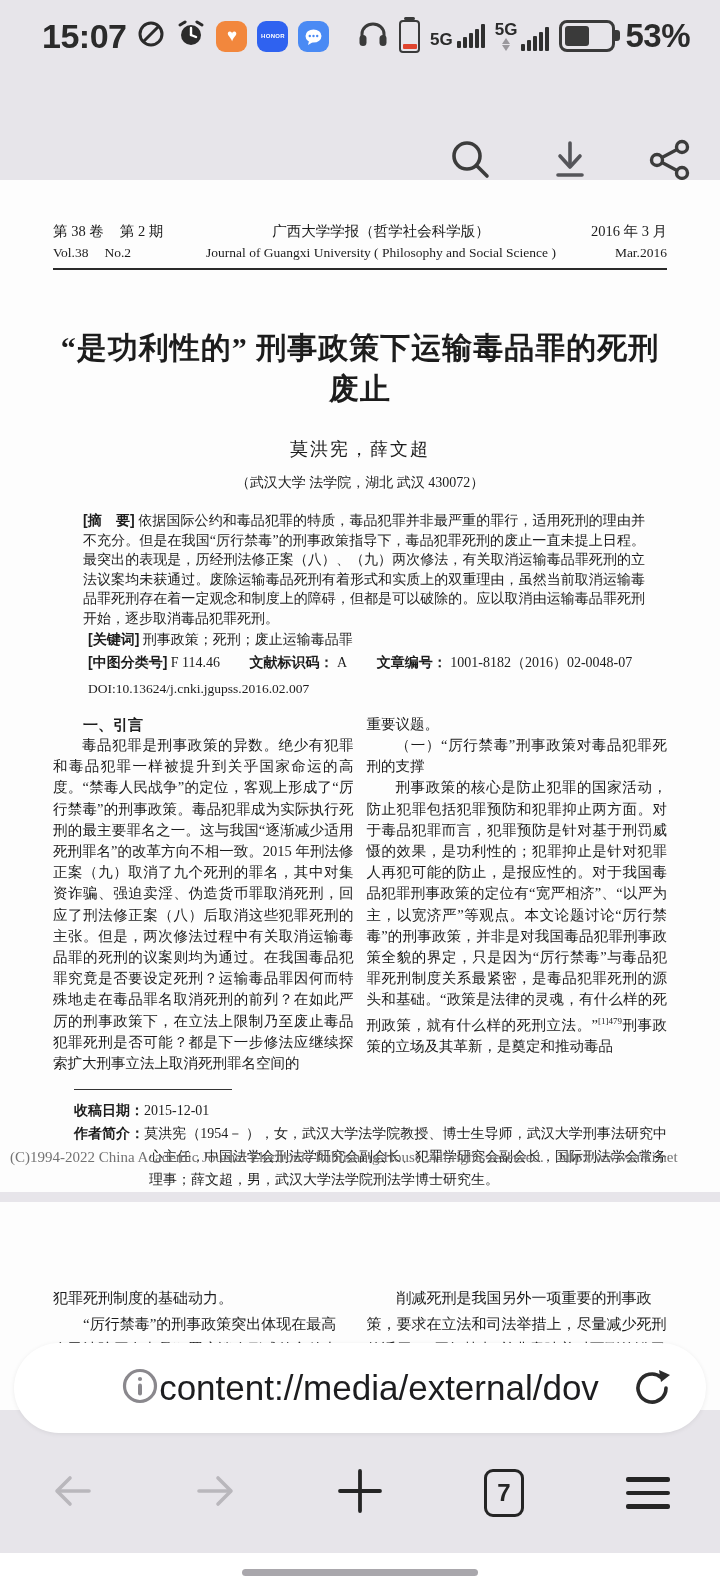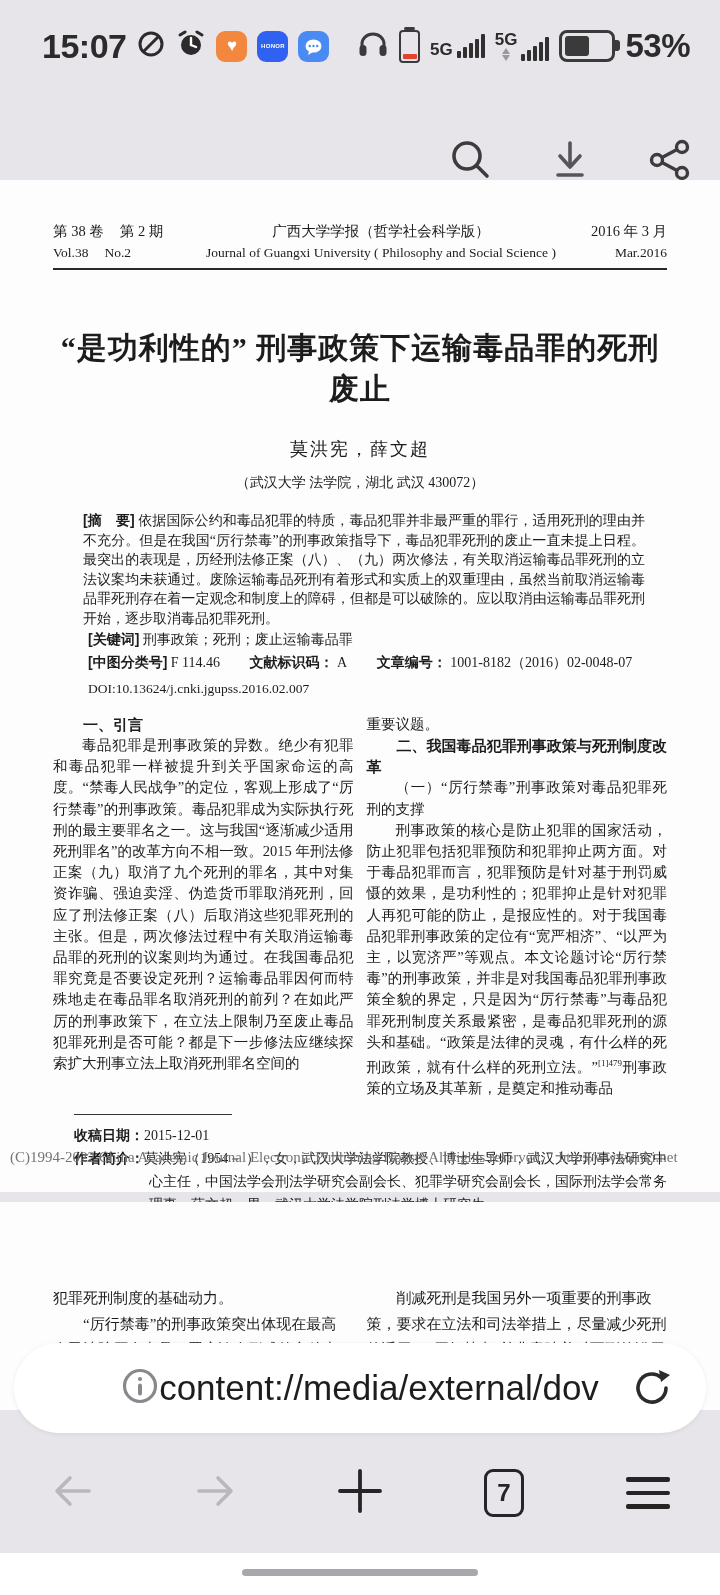--- a/index.html
+++ b/index.html
@@ -1,21 +1,21 @@
 <!DOCTYPE html>
 <html><head>
 <meta charset="utf-8">
 <style>
   html,body{margin:0;padding:0;}
   body{width:720px;height:1595px;background:#e7e5ea;position:relative;overflow:hidden;
        font-family:"Liberation Sans","DejaVu Sans",sans-serif;}
   .serif{font-family:"Liberation Serif","DejaVu Serif",serif;}
 
   
-  .status-bar{position:absolute;top:20px;left:42px;right:30px;height:52px;
+  .status-bar{position:absolute;top:10px;left:42px;right:30px;height:52px;
     display:flex;justify-content:space-between;align-items:center;color:#2b2b2b;}
   .sb-left,.sb-right{display:flex;align-items:center;gap:10px;}
   .sb-time{font-size:34px;font-weight:700;letter-spacing:-0.5px;}
   .app-badge{width:31px;height:31px;border-radius:9px;display:flex;align-items:center;justify-content:center;color:#fff;}
   .badge-health{background:#f2873d;font-size:17px;}
   .badge-honor{background:#2f62f0;font-size:6px;font-weight:700;letter-spacing:.3px;}
   .badge-msg{background:#4a8af4;}
   .sig{display:flex;align-items:flex-end;gap:3px;}
   .sig-label{font-size:17px;font-weight:700;line-height:1;margin-right:1px;}
   .bars{display:flex;align-items:flex-end;gap:2px;}
@@ -241,21 +241,20 @@
     </div>
     <div class="doi-line">DOI:10.13624/j.cnki.jgupss.2016.02.007</div>
 
     <div class="cols">
       <div class="col">
         <p class="h3">一、引言</p>
         <p class="para">毒品犯罪是刑事政策的异数。绝少有犯罪和毒品犯罪一样被提升到关乎国家命运的高度。“禁毒人民战争”的定位，客观上形成了“厉行禁毒”的刑事政策。毒品犯罪成为实际执行死刑的最主要罪名之一。这与我国“逐渐减少适用死刑罪名”的改革方向不相一致。2015 年刑法修正案（九）取消了九个死刑的罪名，其中对集资诈骗、强迫卖淫、伪造货币罪取消死刑，回应了刑法修正案（八）后取消这些犯罪死刑的主张。但是，两次修法过程中有关取消运输毒品罪的死刑的议案则均为通过。在我国毒品犯罪究竟是否要设定死刑？运输毒品罪因何而特殊地走在毒品罪名取消死刑的前列？在如此严厉的刑事政策下，在立法上限制乃至废止毒品犯罪死刑是否可能？都是下一步修法应继续探索扩大刑事立法上取消死刑罪名空间的</p>
       </div>
       <div class="col">
         <p class="noindent">重要议题。</p>
-        <p class="h3">二、我国毒品犯罪刑事政策与死刑制度改革</p>
         <p class="para">（一）“厉行禁毒”刑事政策对毒品犯罪死刑的支撑</p>
         <p class="para"><span>刑事政策的核心是防止犯罪的国家活动，防止犯罪包括犯罪预防和犯罪抑止两方面。对于毒品犯罪而言，犯罪预防是针对基于刑罚威慑的效果，是功利性的；犯罪抑止是针对犯罪人再犯可能的防止，是报应性的。对于我国毒品犯罪刑事政策的定位有“宽严相济”、“以严为主，以宽济严”等观点。本文论题讨论“厉行禁毒”的刑事政策，并非是对我国毒品犯罪刑事政策全貌的界定，只是因为“厉行禁毒”与毒品犯罪死刑制度关系最紧密，是毒品犯罪死刑的源头和基础。“政策是法律的灵魂，有什么样的死刑政策，就有什么样的死刑立法。”</span><sup>[1]479</sup><span>刑事政策的立场及其革新，是奠定和推动毒品</span></p>
       </div>
     </div>
 
     <div class="footnote">
       <div class="fn-rule"></div>
       <div class="fn-entry">
         <span class="lbl">收稿日期：</span><span>2015-12-01</span>
       </div>

